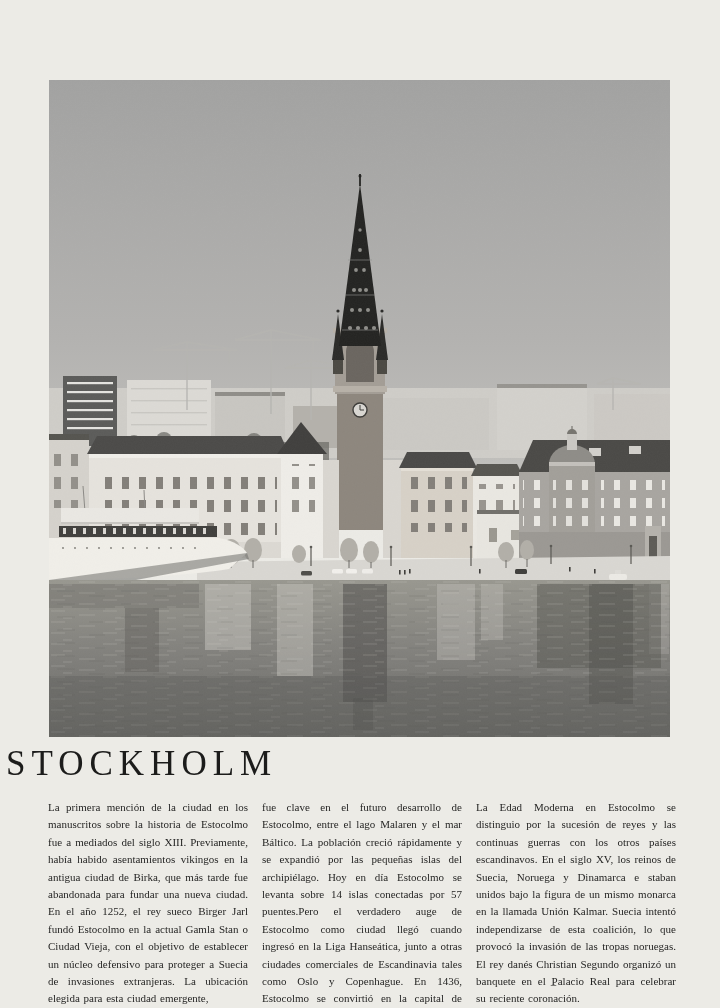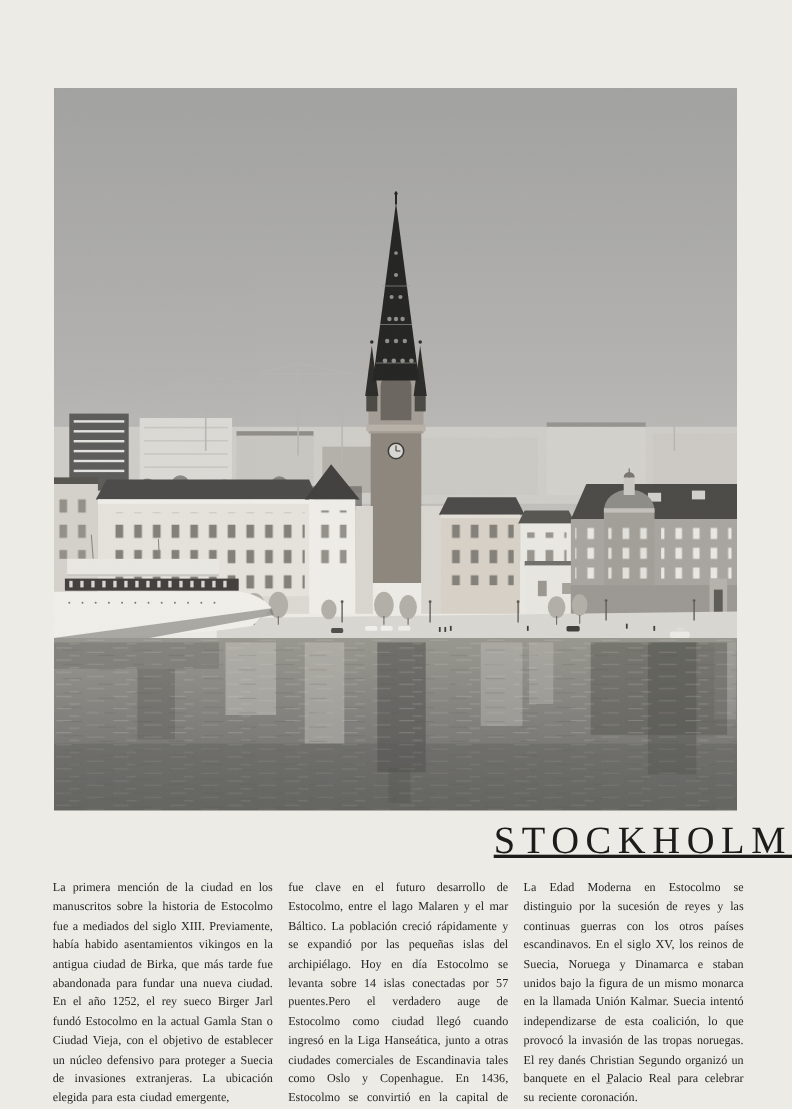--- a/index.html
+++ b/index.html
@@ -16,28 +16,27 @@
     width: 621px; height: 657px;
     margin: 0;
     overflow: hidden;
   }
   .photo-frame svg { display: block; }
   .poster-title {
     position: absolute;
     left: 0; top: 744px;
     width: 720px;
     margin: 0;
-    text-align: right;
+    text-align: left;
     font-family: "Liberation Serif", serif;
     font-weight: 400;
     font-size: 35px;
     letter-spacing: 6px;
     text-indent: 6px;
     color: #1C1C1B;
-    text-decoration: underline;
   }
   .columns {
     position: absolute;
     left: 48px; top: 799px;
     width: 628px;
     display: flex;
     gap: 14px;
   }
   .columns p {
     flex: 1 1 0;

